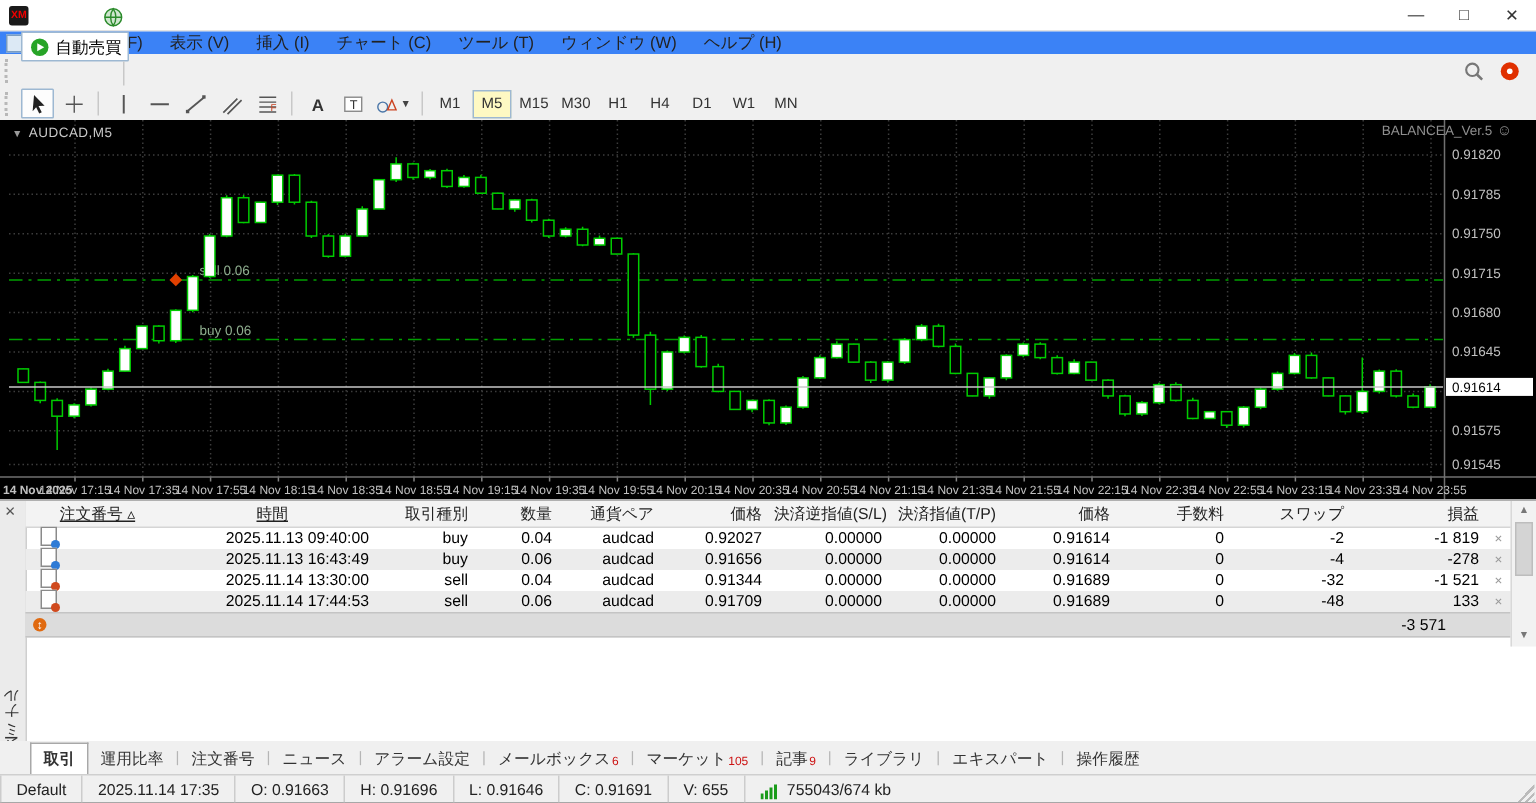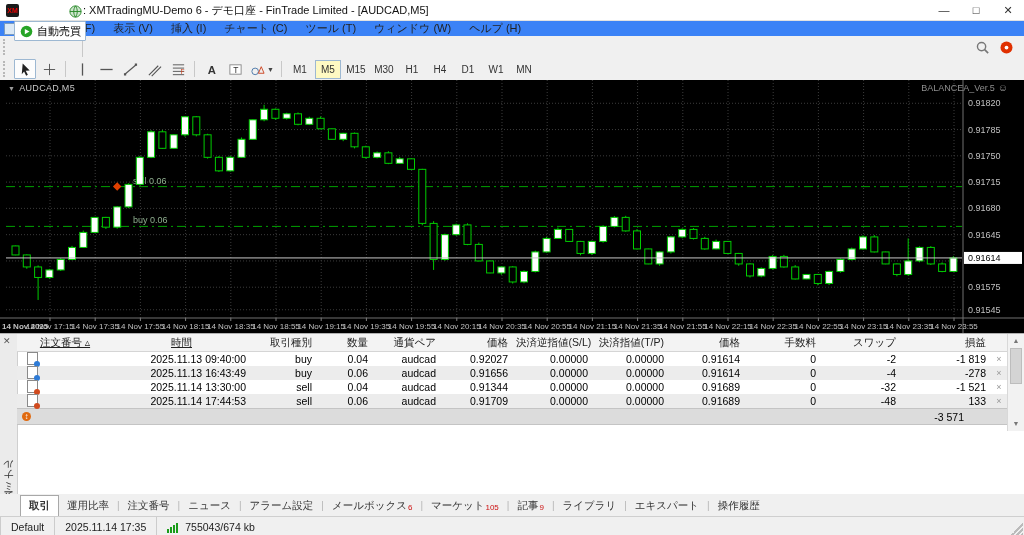--- a/index.html
+++ b/index.html
@@ -88,21 +88,20 @@
   .gripc{position:absolute;right:1px;bottom:1px;width:12px;height:12px;
          background:linear-gradient(135deg,transparent 50%,#bbb 50%,#bbb 60%,transparent 60%,transparent 70%,#bbb 70%,#bbb 80%,transparent 80%,transparent 90%,#bbb 90%);}
 </style>
 </head>
 <body>
 
 <div class="win">
 
   <div class="titlebar">
     <div class="appicon">XM</div>
-    <div class="title-text">: XMTradingMU-Demo 6 - デモ口座 - FinTrade Limited - [AUDCAD,M5]</div>
     <div class="win-controls">
       <div class="wc">—</div>
       <div class="wc">□</div>
       <div class="wc">✕</div>
     </div>
   </div>
 
   <div class="menubar">
     <div class="menu-docicon"></div>
     <div id="menu-items" style="display:flex;">
@@ -773,20 +772,27 @@
       </div>
       <div class="tabsep">|</div>
       <div class="tab">
         <span>操作履歴</span>
       </div>
     </div>
 
   <div class="statusbar">
     <div class="st-seg">Default</div>
     <div class="st-seg">2025.11.14 17:35</div>
+    <div id="st-quotes" style="display:flex;">
+        <div class="st-seg">O: 0.91663</div>
+        <div class="st-seg">H: 0.91696</div>
+        <div class="st-seg">L: 0.91646</div>
+        <div class="st-seg">C: 0.91691</div>
+        <div class="st-seg">V: 655</div>
+      </div>
     <div class="st-seg st-net">
       <svg width="14" height="12">
         <rect x="0" y="8" width="2" height="4" fill="#1a9c1a"></rect>
           <rect x="3" y="6" width="2" height="6" fill="#1a9c1a"></rect>
         <rect x="6" y="4" width="2" height="8" fill="#1a9c1a"></rect>
           <rect x="9" y="2" width="2" height="10" fill="#1a9c1a"></rect>
       </svg>
       <span>755043/674 kb</span>
     </div>
     <div class="gripc"></div>

